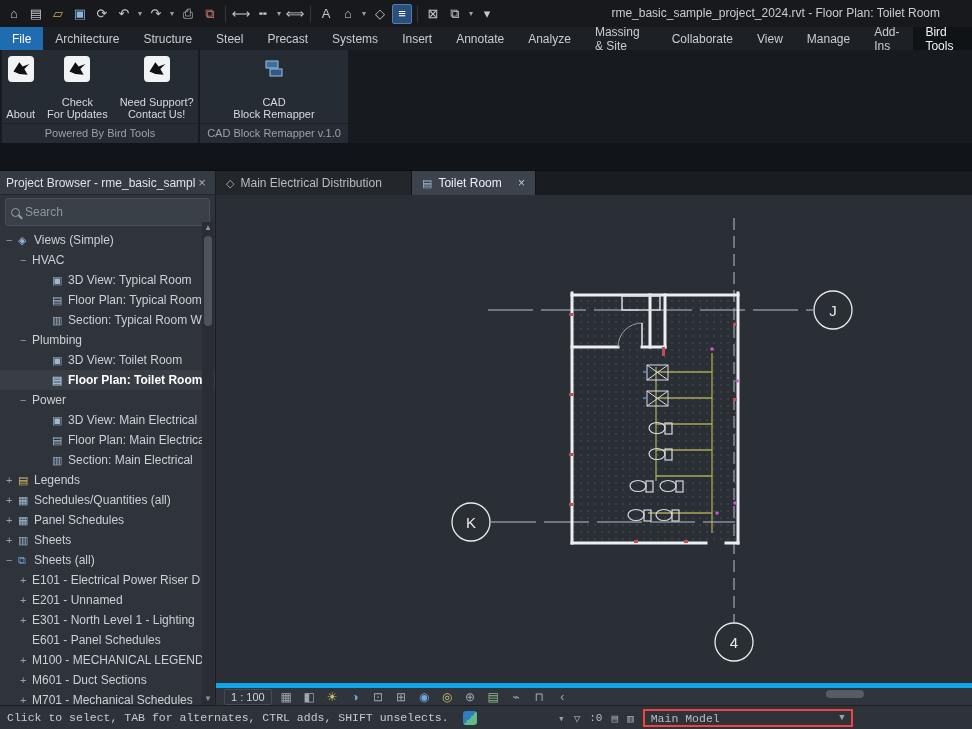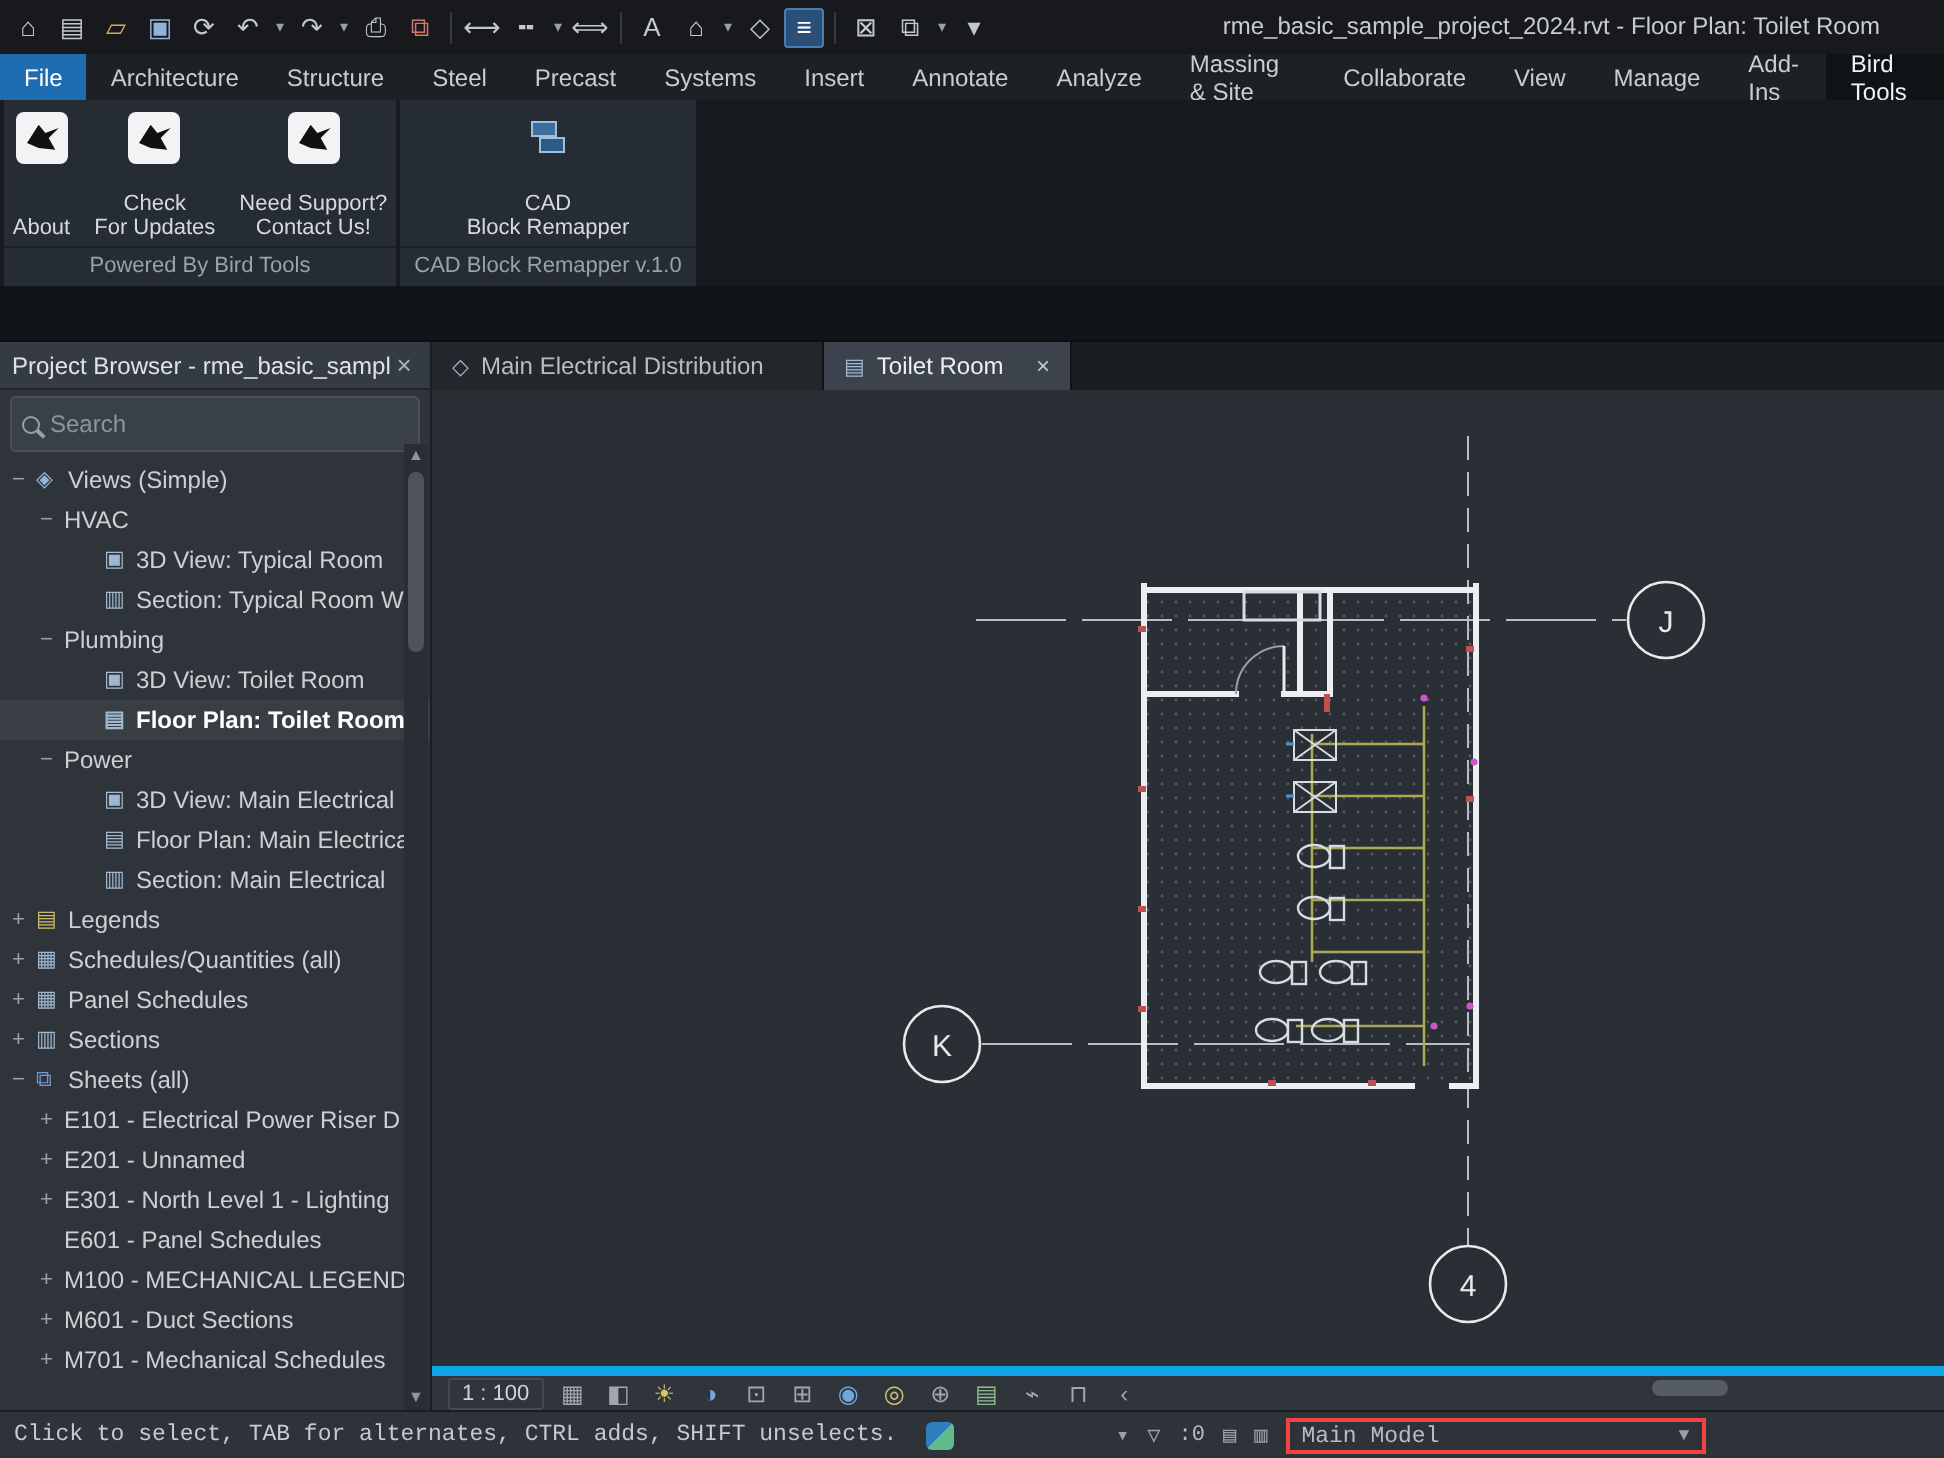--- a/index.html
+++ b/index.html
@@ -230,20 +230,25 @@
         <span class="exp">−</span>
         <span class="tlabel">HVAC</span>
       </div>
     <div class="trow lvl2">
         <span class="exp"></span>
         <span class="ticon i-3d"></span>
         <span class="tlabel">3D View: Typical Room</span>
       </div>
     <div class="trow lvl2">
         <span class="exp"></span>
+        <span class="ticon i-plan"></span>
+        <span class="tlabel">Floor Plan: Typical Room</span>
+      </div>
+    <div class="trow lvl2">
+        <span class="exp"></span>
         <span class="ticon i-sect"></span>
         <span class="tlabel">Section: Typical Room W</span>
       </div>
     <div class="trow lvl1">
         <span class="exp">−</span>
         <span class="tlabel">Plumbing</span>
       </div>
     <div class="trow lvl2">
         <span class="exp"></span>
         <span class="ticon i-3d"></span>
@@ -284,21 +289,21 @@
         <span class="tlabel">Schedules/Quantities (all)</span>
       </div>
     <div class="trow lvl0">
         <span class="exp">+</span>
         <span class="ticon i-sched"></span>
         <span class="tlabel">Panel Schedules</span>
       </div>
     <div class="trow lvl0">
         <span class="exp">+</span>
         <span class="ticon i-report"></span>
-        <span class="tlabel">Sections</span>
+        <span class="tlabel">Sheets</span>
       </div>
     <div class="trow lvl0">
         <span class="exp">−</span>
         <span class="ticon i-sheets"></span>
         <span class="tlabel">Sheets (all)</span>
       </div>
     <div class="trow lvl1">
         <span class="exp">+</span>
         <span class="tlabel">E101 - Electrical Power Riser D</span>
       </div>

